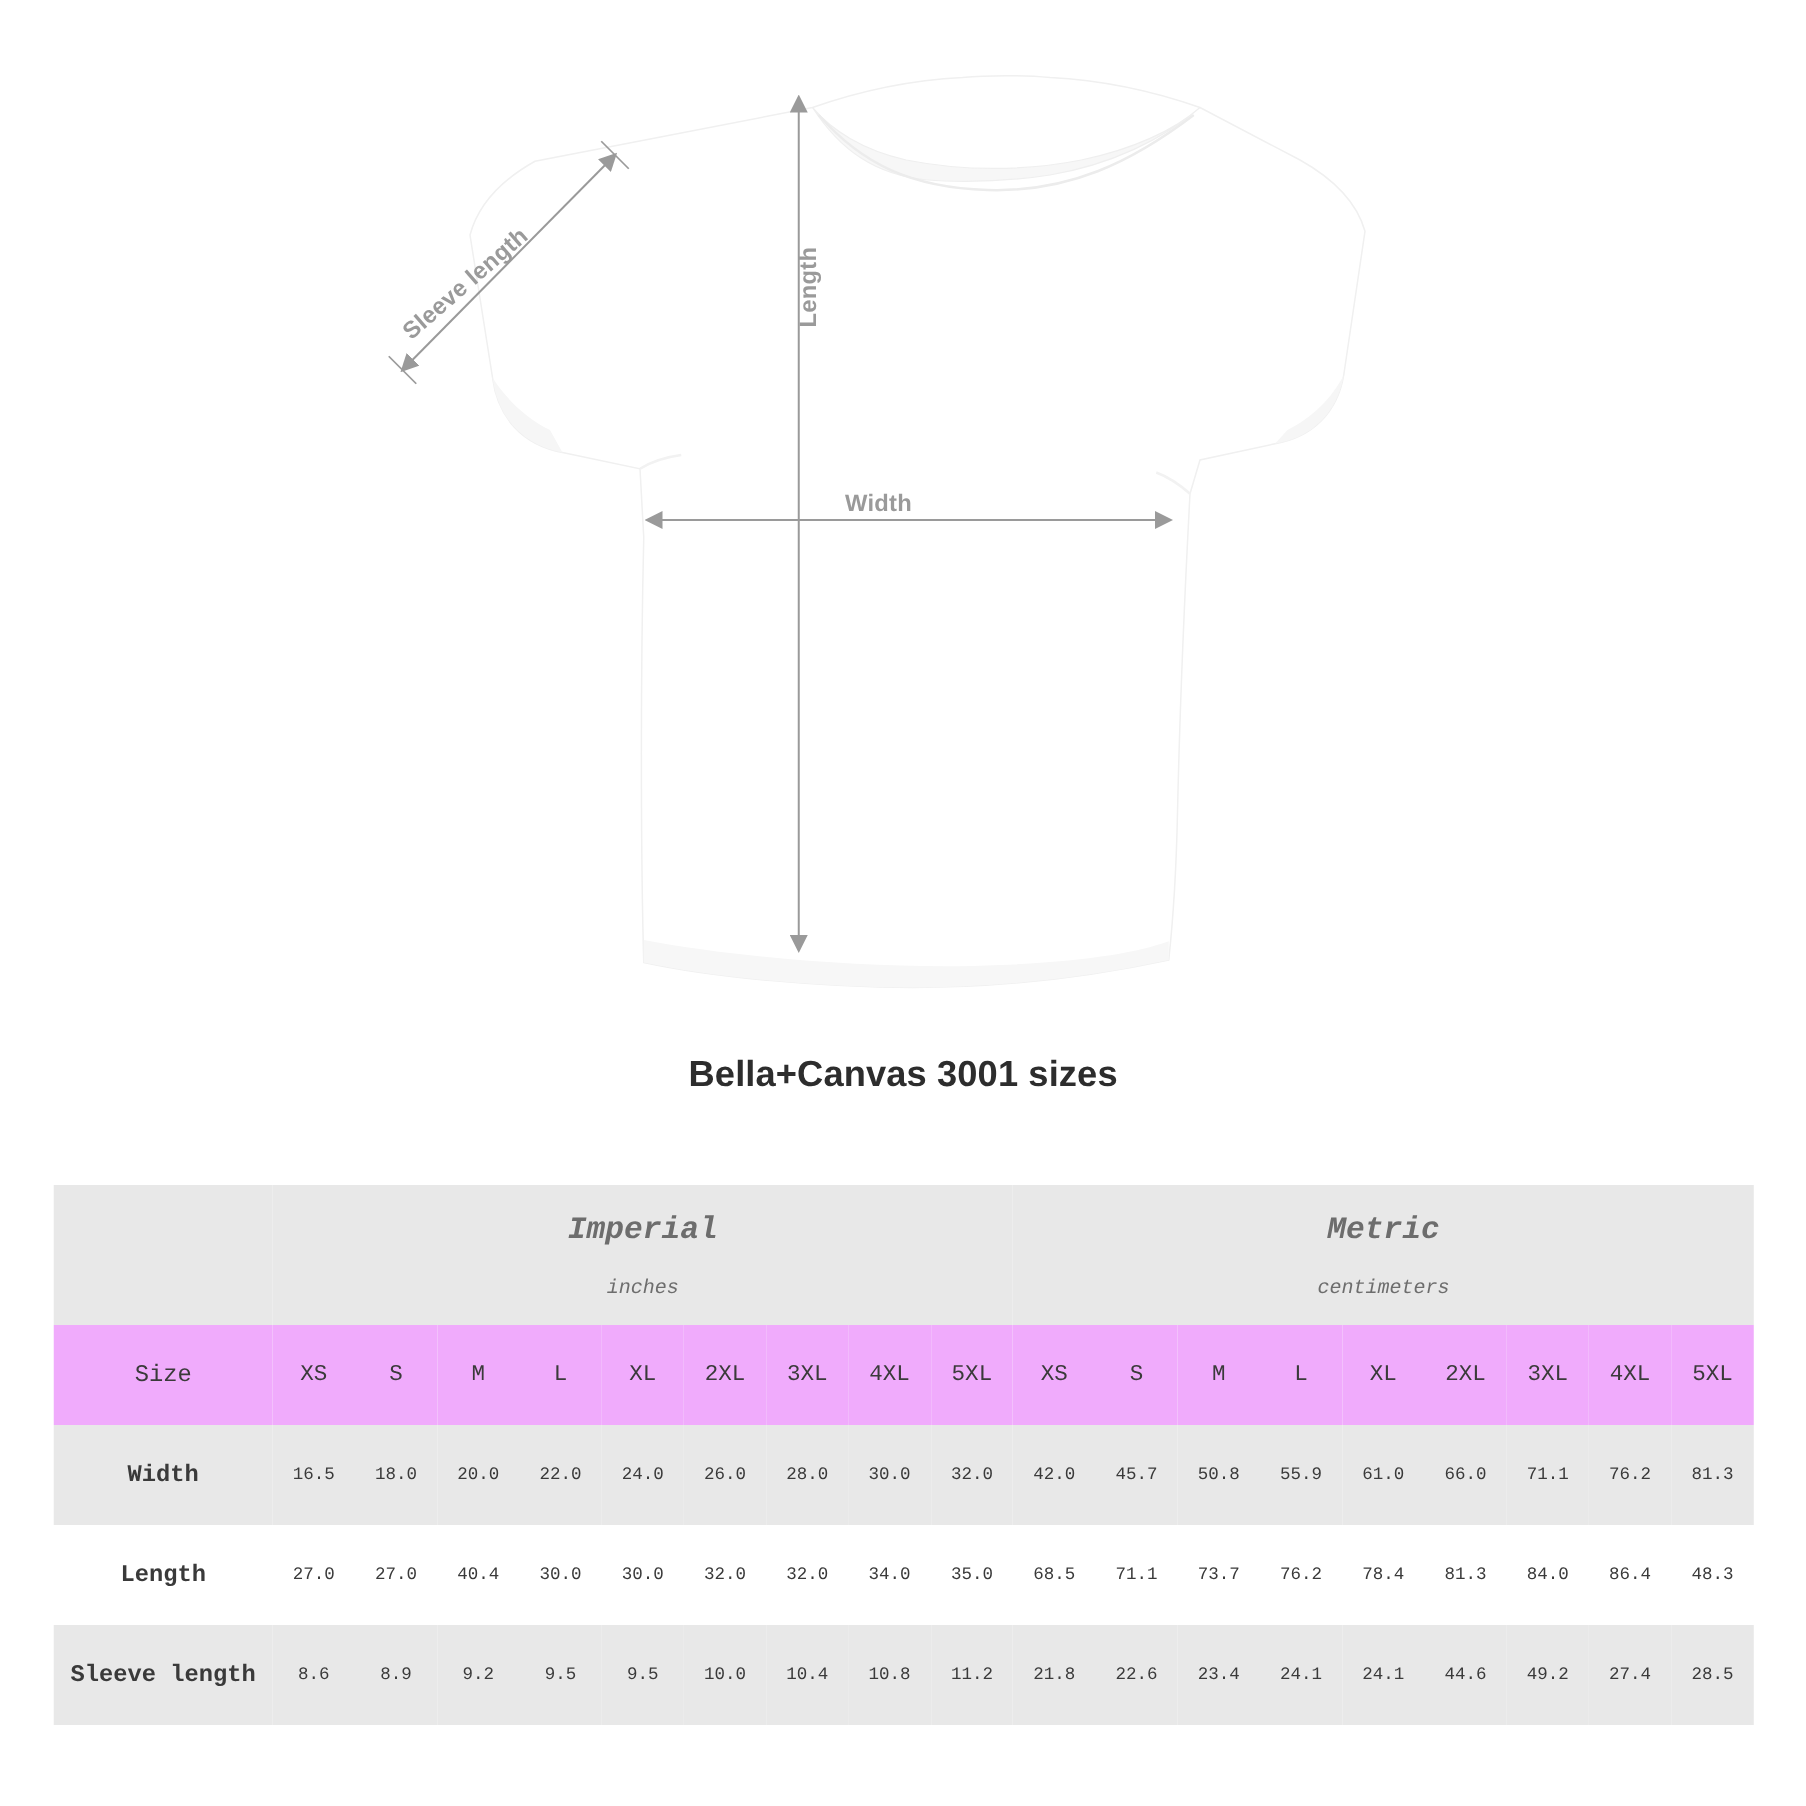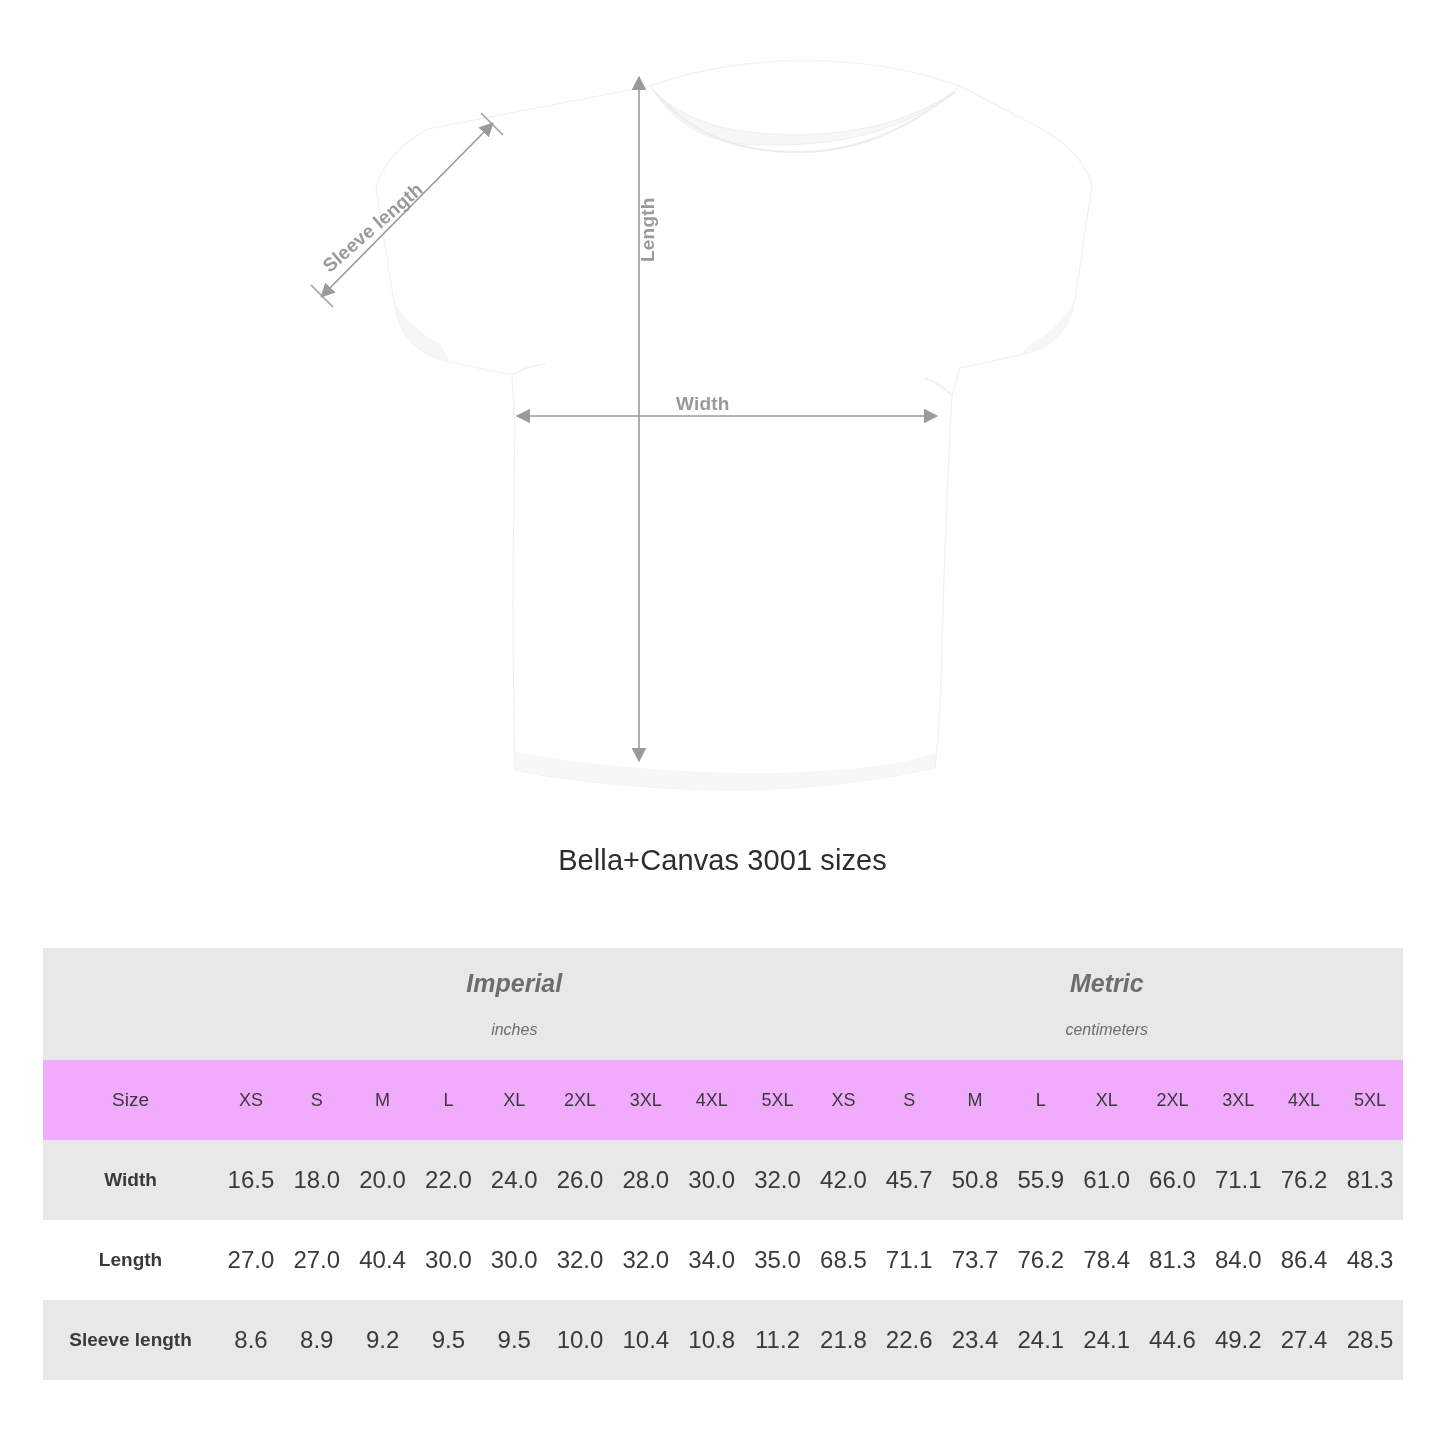--- a/index.html
+++ b/index.html
@@ -56,38 +56,39 @@
     transform-origin: left bottom;
   }
 
   
   .title-block {
     text-align: center;
     margin-top: 24px;
   }
   .chart-title {
     font-size: 29px;
-    font-weight: normal;
+    font-weight: bold;
     color: #2d2d2d;
     margin: 0;
     letter-spacing: 0.1px;
   }
   .chart-note {
     font-size: 17.5px;
     font-style: italic;
     color: #6b6b6b;
     margin-top: 17px;
   }
 
   
   .table-wrap {
     position: absolute;
     left: 43px;
     top: 948px;
     width: 1360px;
+    font-family: Liberation Mono, monospace;
   }
   table.size-table {
     border-collapse: collapse;
     width: 1360px;
     table-layout: fixed;
   }
   table.size-table td,
   table.size-table th {
     padding: 0;
     margin: 0;
@@ -121,21 +122,21 @@
     color: #3a3a3a;
     background: #f0abfc;
   }
   .size-row td.rowhead {
     font-size: 19px;
   }
   
   .data-row td {
     height: 80px;
     vertical-align: middle;
-    font-size: 24px;
+    font-size: 14px;
     color: #3a3a3a;
   }
   .data-row.shade td {
     background: #e8e8e8;
   }
   .data-row.plain td {
     background: #ffffff;
   }
   .data-row td.rowhead {
     font-weight: bold;

